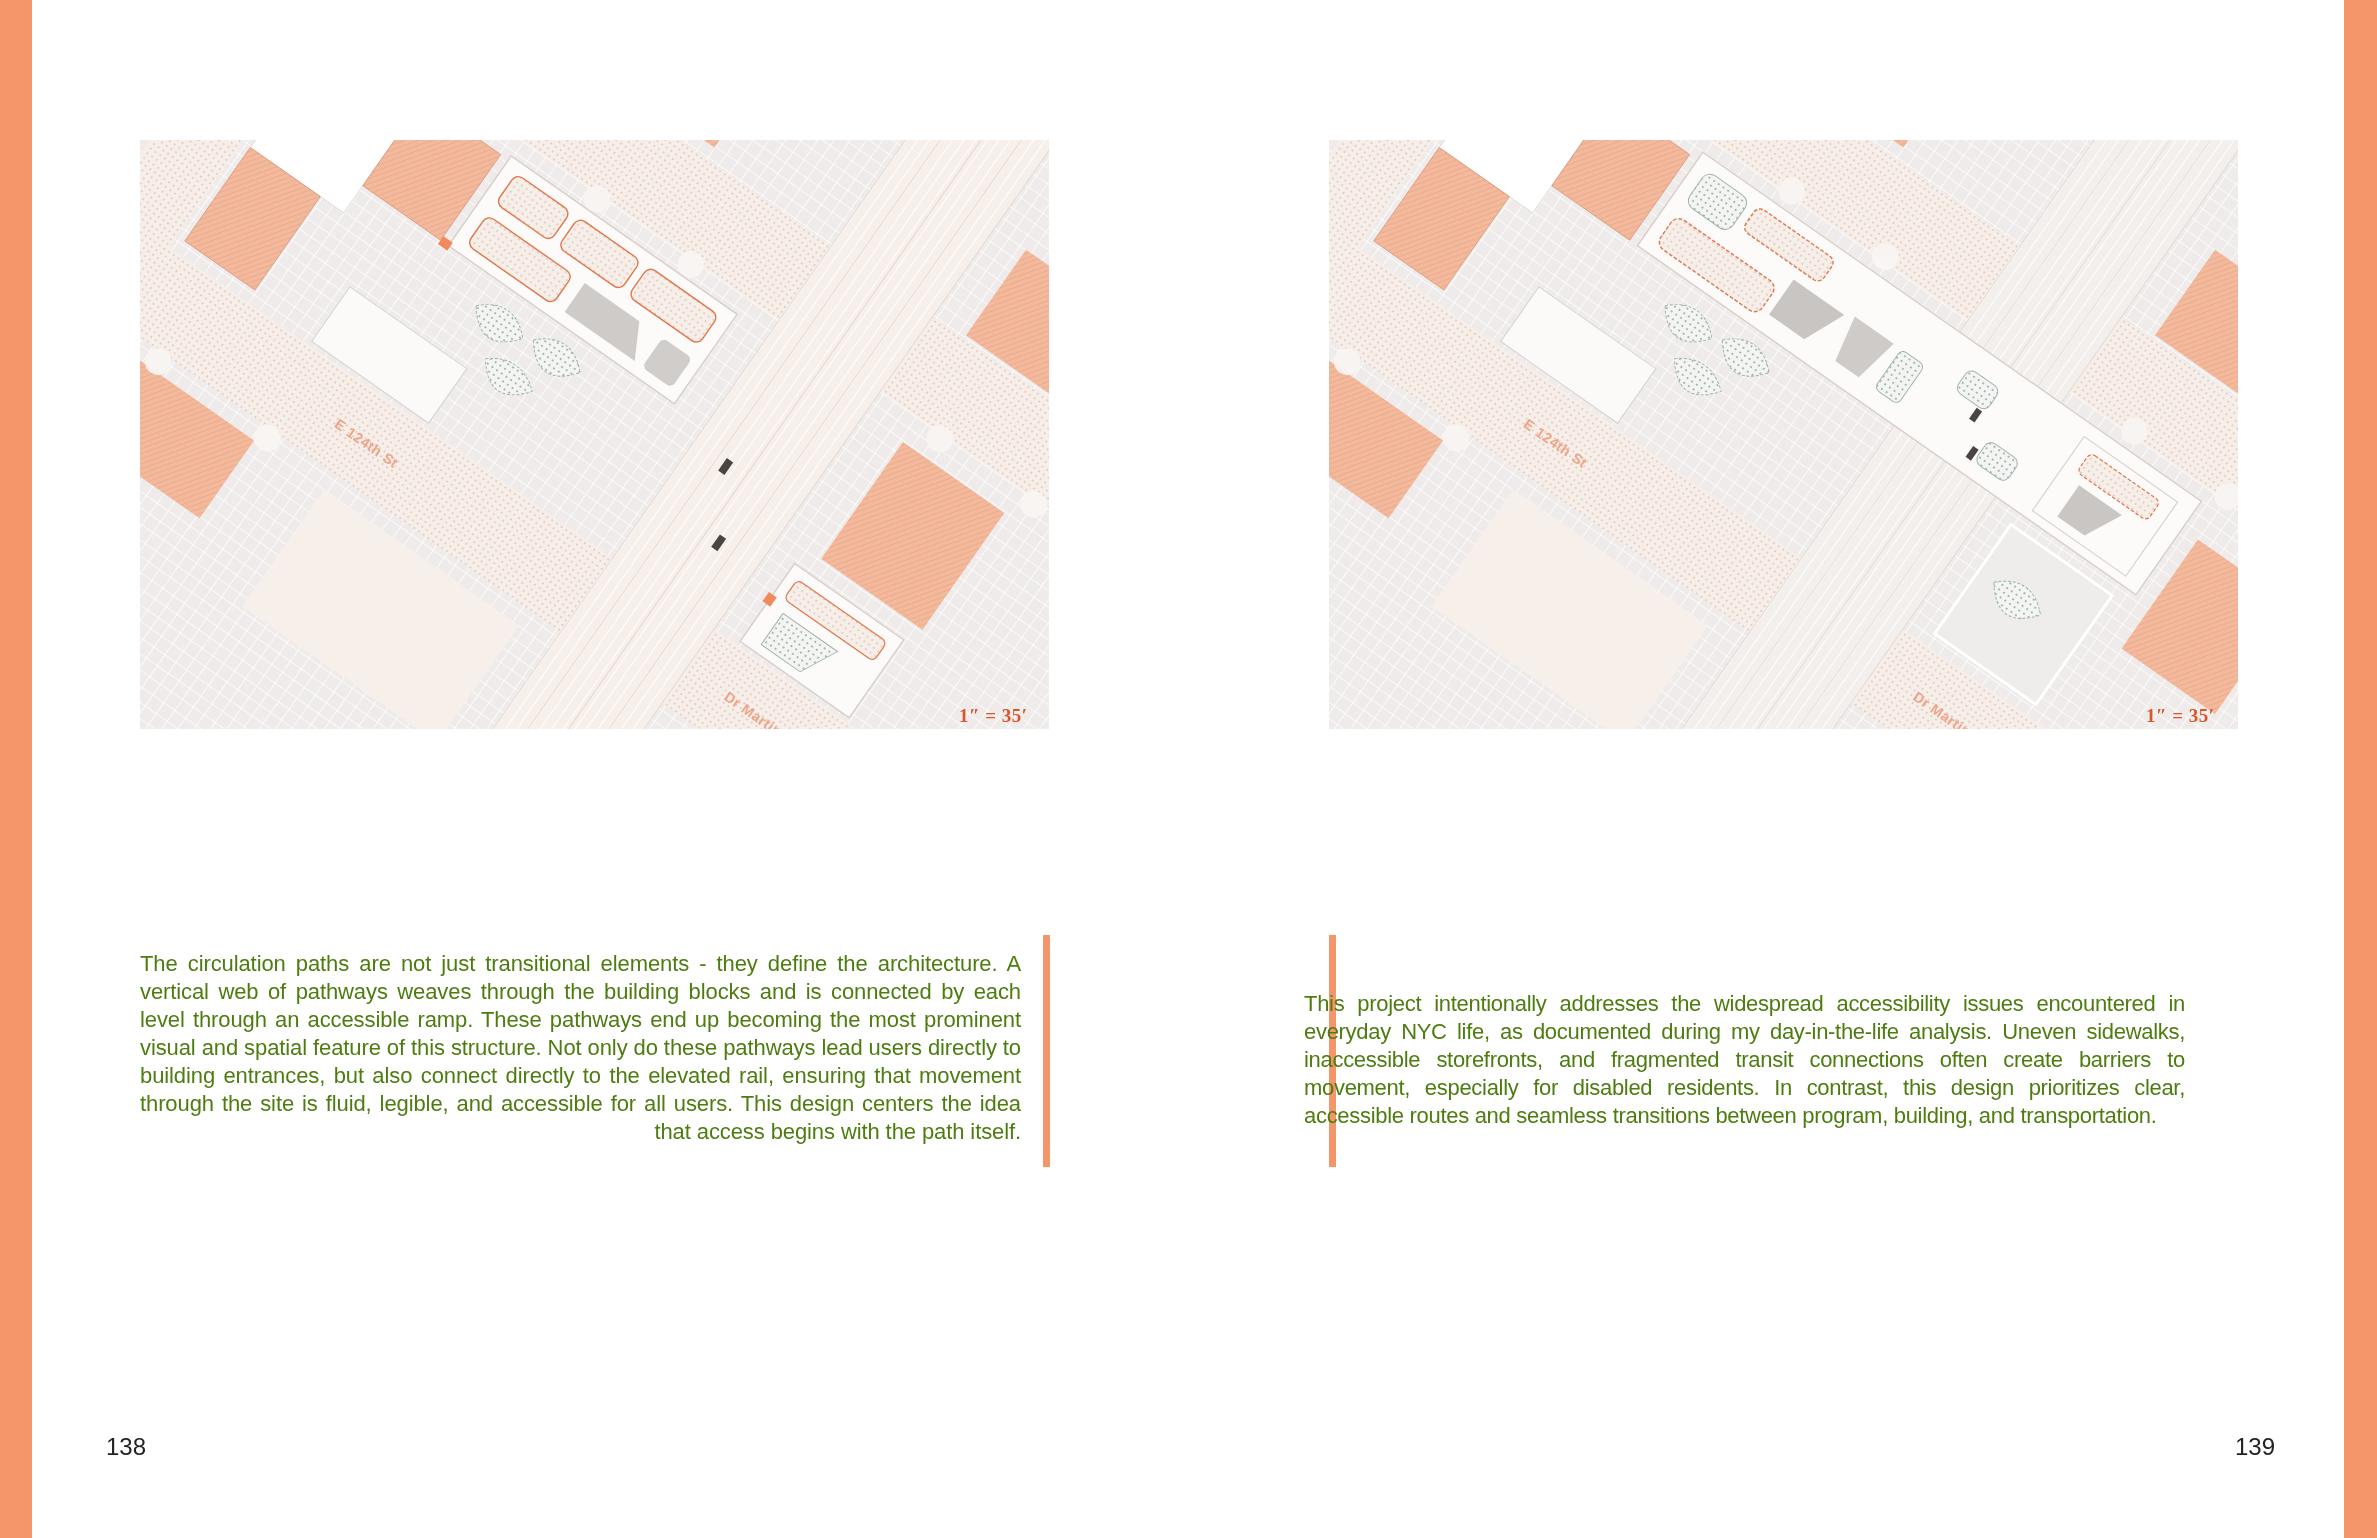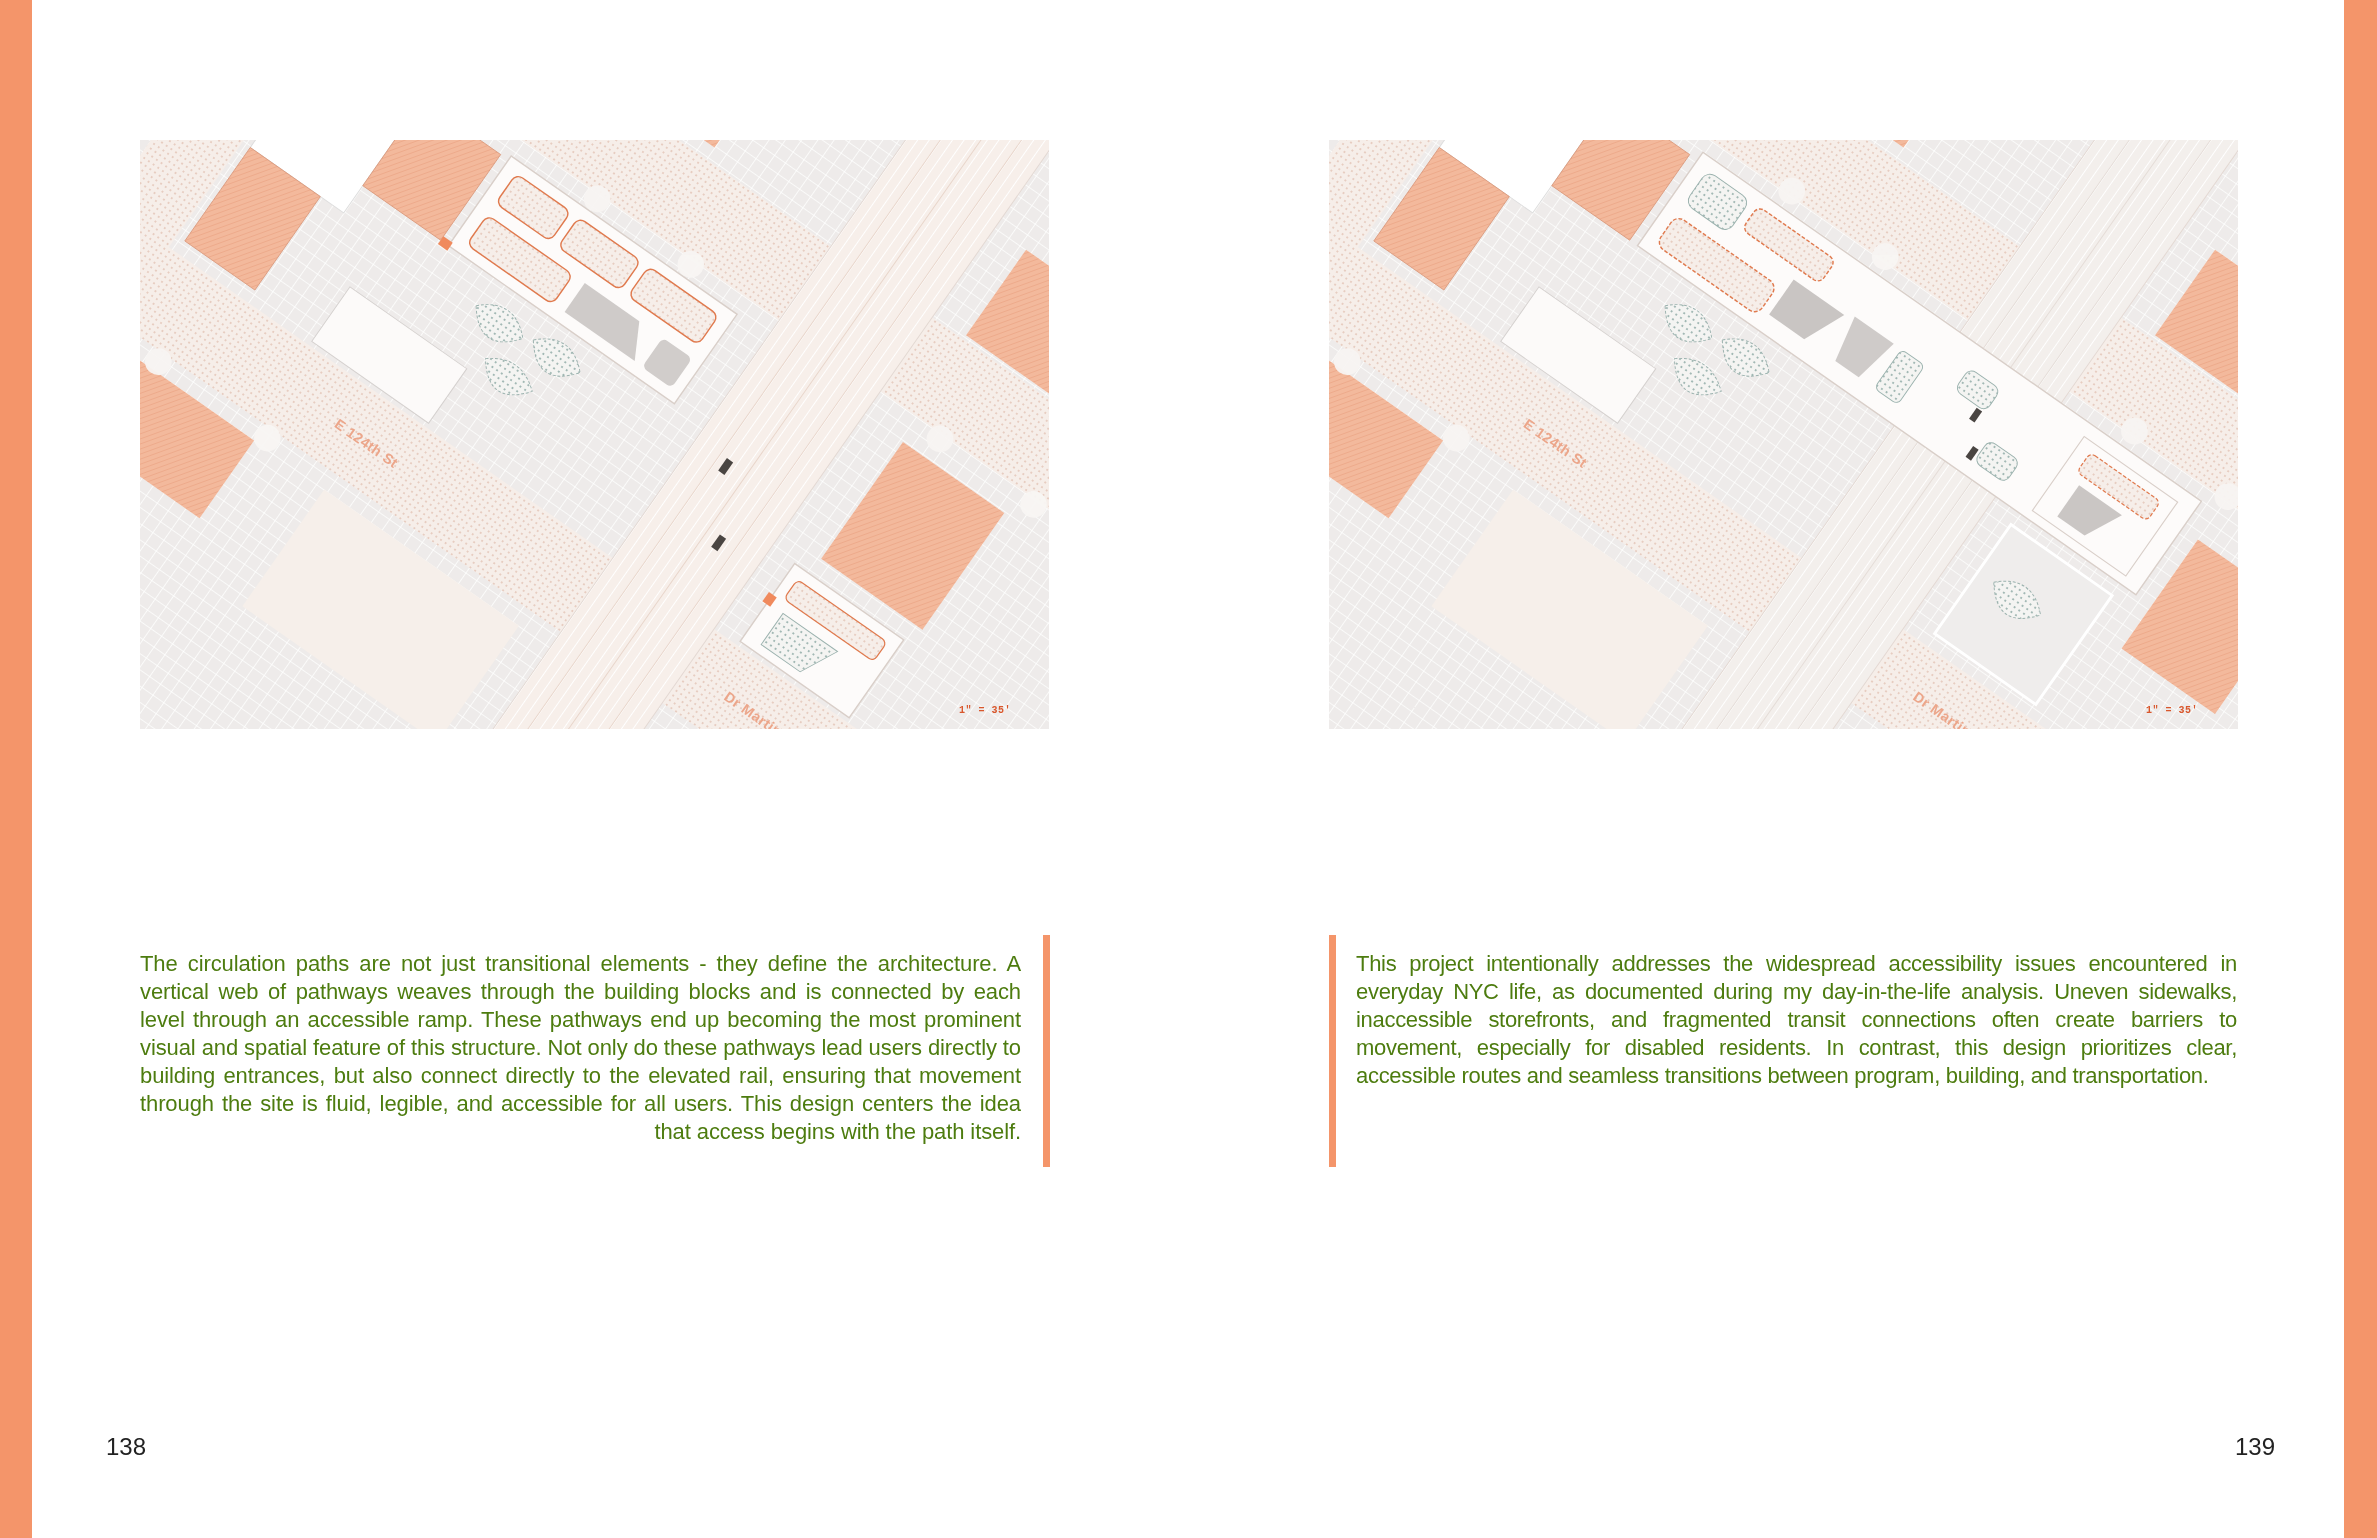--- a/index.html
+++ b/index.html
@@ -19,39 +19,39 @@
 
   .plan {
     position: absolute; top: 140px; width: 909px; height: 589px;
     overflow: hidden; background: #F4EAE3;
   }
   .plan-left { left: 140px; }
   .plan-right { left: 1329px; }
   .plan svg { display: block; width: 909px; height: 589px; }
 
   .scale-label {
-    position: absolute; font-weight: bold; font-size: 10px; letter-spacing: 0.5px;
-    font-family: Liberation Mono, monospace;
+    position: absolute; font-weight: bold; font-size: 19px; letter-spacing: 0.5px;
+    font-family: Liberation Serif, serif;
   }
   .scale-left { left: 959px; top: 705px; }
   .scale-right { left: 2146px; top: 705px; }
 
   .accent-rule { position: absolute; top: 935px; width: 6.7px; height: 232px; }
   .rule-left { left: 1043px; }
   .rule-right { left: 1329px; }
 
   .body-text {
     position: absolute; top: 950px; width: 881px;
     font-size: 22px; line-height: 28px; margin: 0;
     text-align: justify; color: #4d7c0f;
     font-family: "Liberation Sans", sans-serif;
     letter-spacing: -0.1px;
   }
   .text-left { left: 140px; text-align-last: right; }
-  .text-right { left: 1356px; text-align-last: left; letter-spacing: -0.3px; }
+  .text-right { left: 1304px; text-align-last: left; letter-spacing: -0.3px; margin-top: 40px; }
 
   .page-number {
     position: absolute; top: 1433px; font-size: 24px; color: #222;
     font-family: Liberation Sans, sans-serif;
   }
   .pn-left { left: 106px; }
   .pn-right { left: 2235px; }
 
   .street-label {
     font-family: "Liberation Sans", sans-serif; font-weight: bold;

